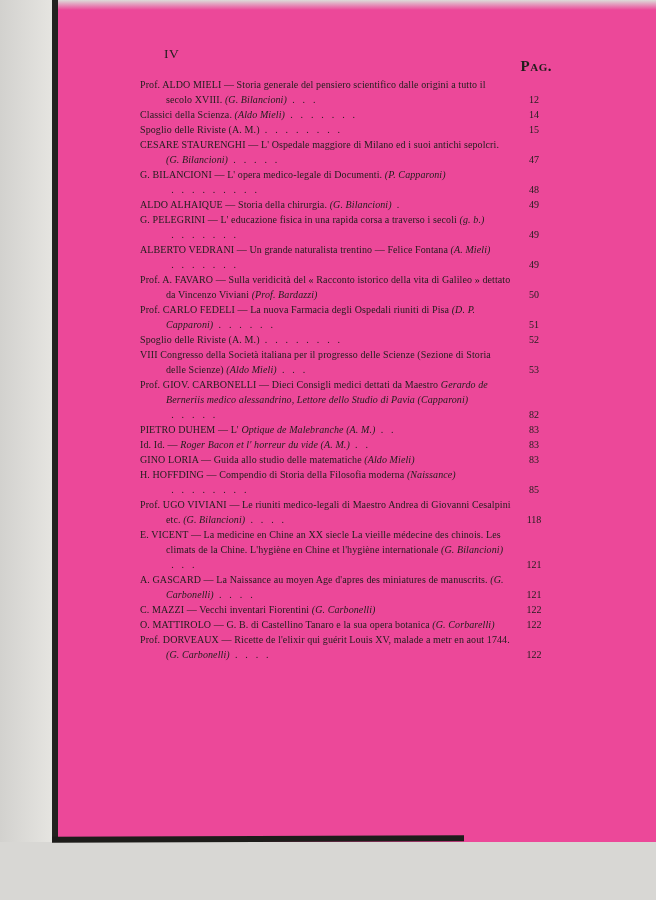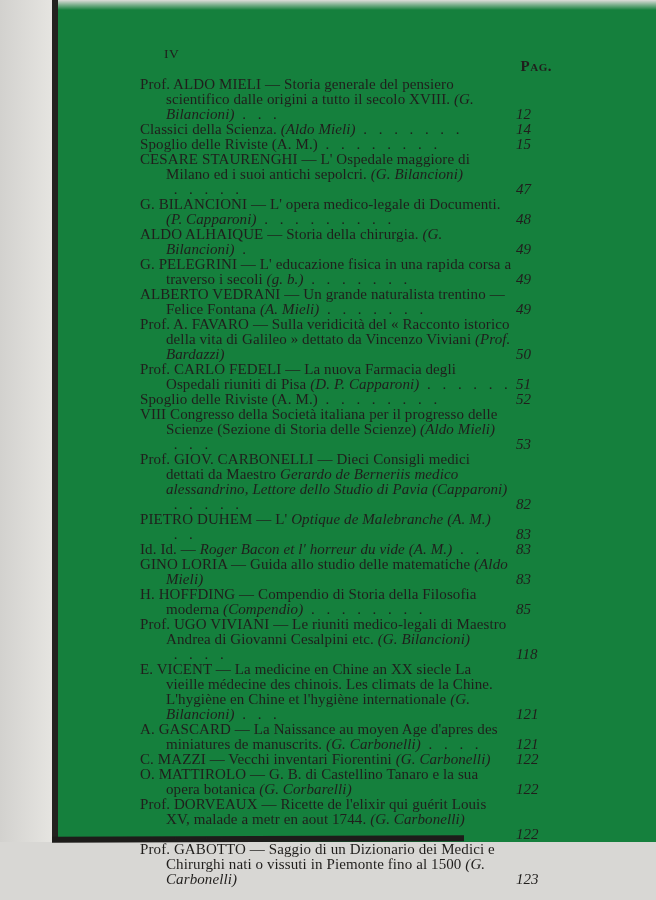--- a/index.html
+++ b/index.html
@@ -1,21 +1,21 @@
 <!DOCTYPE html>
 <html><head>
 <meta charset="utf-8">
 <style>
   html, body { margin: 0; padding: 0; background: #9e9e9c; }
   .scan {
     position: relative;
     width: 656px;
     height: 900px;
     margin: 0;
-    background: #15803d;
+    background: #ec4899;
     overflow: hidden;
     font-family: "Liberation Serif", "DejaVu Serif", serif;
     color: #201e1c;
   }
   
   .left-shade {
     position: absolute; left: 0; top: 0; width: 53px; height: 100%;
     background: linear-gradient(to right, #d2d1ce, #e6e5e1);
   }
   .gutter-line {
@@ -45,35 +45,34 @@
     font-size: 15px; font-variant: small-caps; letter-spacing: 0.5px;
     font-weight: bold;
   }
   
   .toc {
     position: absolute; left: 140px; top: 77px; width: 412px;
   }
   .entry {
     display: flex;
     align-items: flex-end;
-    font-size: 15px;
+    font-size: 10px;
     line-height: 15px;
   }
   .entry-text {
     flex: 1;
     padding-left: 26px;
     text-indent: -26px;
     letter-spacing: 0.1px;
   }
   .entry-page {
     width: 36px;
-    text-align: left;
+    text-align: center;
     padding-left: 4px;
     white-space: nowrap;
-    font-style: italic;
   }
   .it { font-style: italic; }
   .leader { white-space: pre; }
 </style>
 </head>
 <body>
 
 <div class="scan">
   <div class="top-shade"></div>
   <div class="left-shade"></div>
@@ -143,21 +142,21 @@
       </div>
       <div class="entry">
         <div class="entry-text"><span>Id. Id. — </span><span class="it">Roger Bacon et l' horreur du vide (A. M.)</span><span class="leader">  .   .</span></div>
         <div class="entry-page">83</div>
       </div>
       <div class="entry">
         <div class="entry-text"><span>GINO LORIA — Guida allo studio delle matematiche </span><span class="it">(Aldo Mieli)</span></div>
         <div class="entry-page">83</div>
       </div>
       <div class="entry">
-        <div class="entry-text"><span>H. HOFFDING — Compendio di Storia della Filosofia moderna </span><span class="it">(Compendio)</span><span class="leader">  .   .   .   .   .   .   .   .</span></div>
+        <div class="entry-text"><span>H. HOFFDING — Compendio di Storia della Filosofia moderna </span><span class="it">(Naissance)</span><span class="leader">  .   .   .   .   .   .   .   .</span></div>
         <div class="entry-page">85</div>
       </div>
       <div class="entry">
         <div class="entry-text"><span>Prof. UGO VIVIANI — Le riuniti medico-legali di Maestro Andrea di Giovanni Cesalpini etc. </span><span class="it">(G. Bilancioni)</span><span class="leader">  .   .   .   .</span></div>
         <div class="entry-page">118</div>
       </div>
       <div class="entry">
         <div class="entry-text"><span>E. VICENT — La medicine en Chine an XX siecle La vieille médecine des chinois. Les climats de la Chine. L'hygiène en Chine et l'hygiène internationale </span><span class="it">(G. Bilancioni)</span><span class="leader">  .   .   .</span></div>
         <div class="entry-page">121</div>
       </div>
@@ -170,18 +169,14 @@
         <div class="entry-page">122</div>
       </div>
       <div class="entry">
         <div class="entry-text"><span>O. MATTIROLO — G. B. di Castellino Tanaro e la sua opera botanica </span><span class="it">(G. Corbarelli)</span></div>
         <div class="entry-page">122</div>
       </div>
       <div class="entry">
         <div class="entry-text"><span>Prof. DORVEAUX — Ricette de l'elixir qui guérit Louis XV, malade a metr en aout 1744. </span><span class="it">(G. Carbonelli)</span><span class="leader">  .   .   .   .</span></div>
         <div class="entry-page">122</div>
       </div>
-      <div class="entry">
-        <div class="entry-text"><span>Prof. GABOTTO — Saggio di un Dizionario dei Medici e Chirurghi nati o vissuti in Piemonte fino al 1500 </span><span class="it">(G. Carbonelli)</span></div>
-        <div class="entry-page">123</div>
-      </div>
     </div>
 </div>
 
 </body></html>

